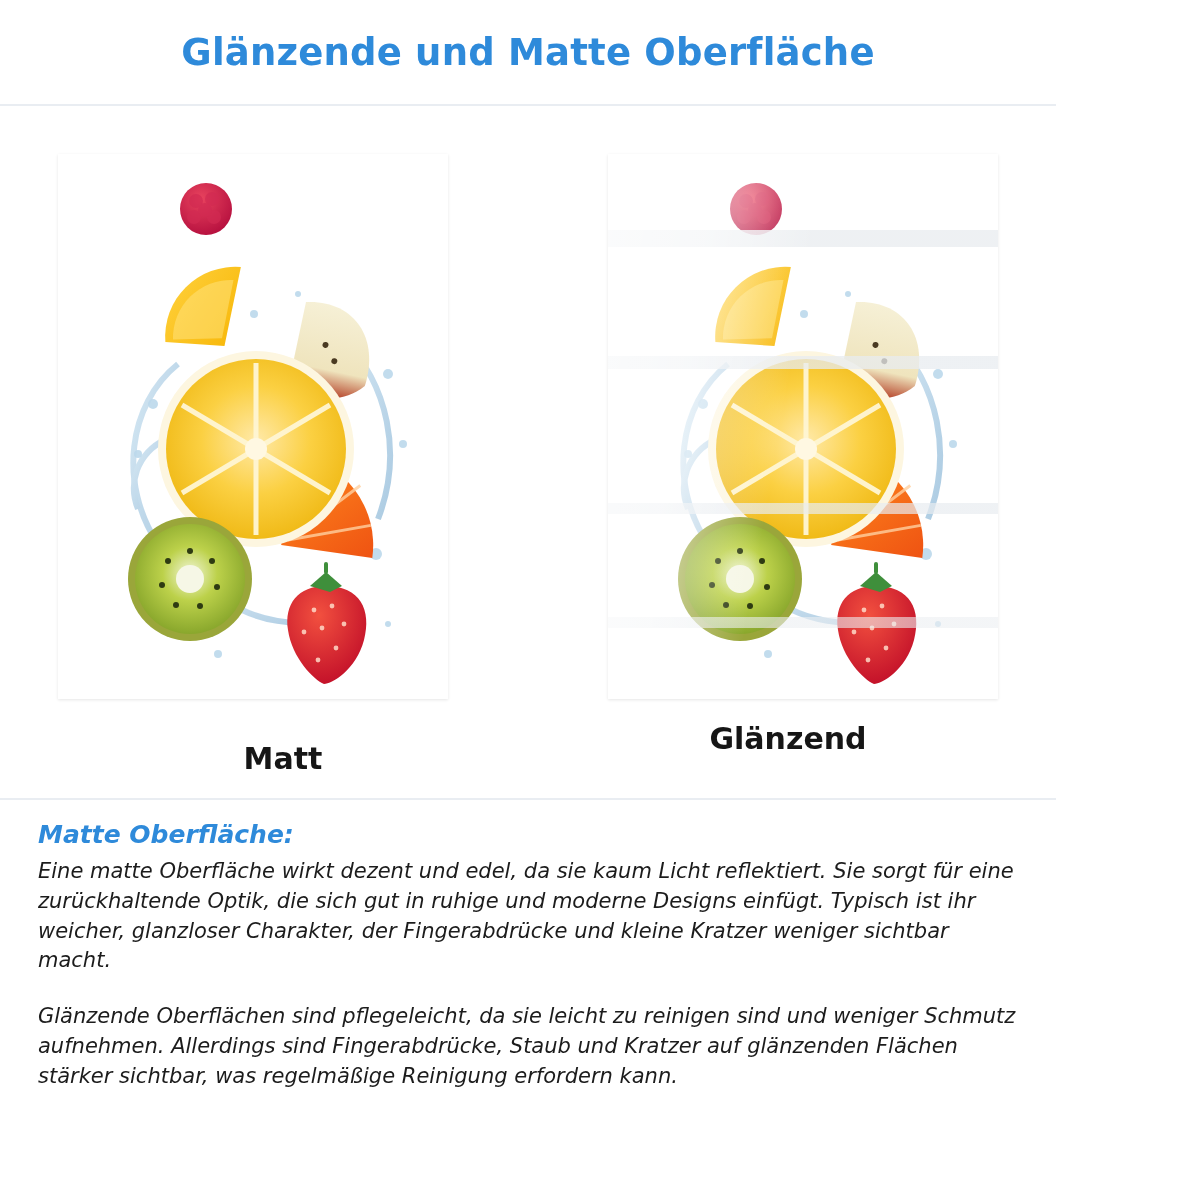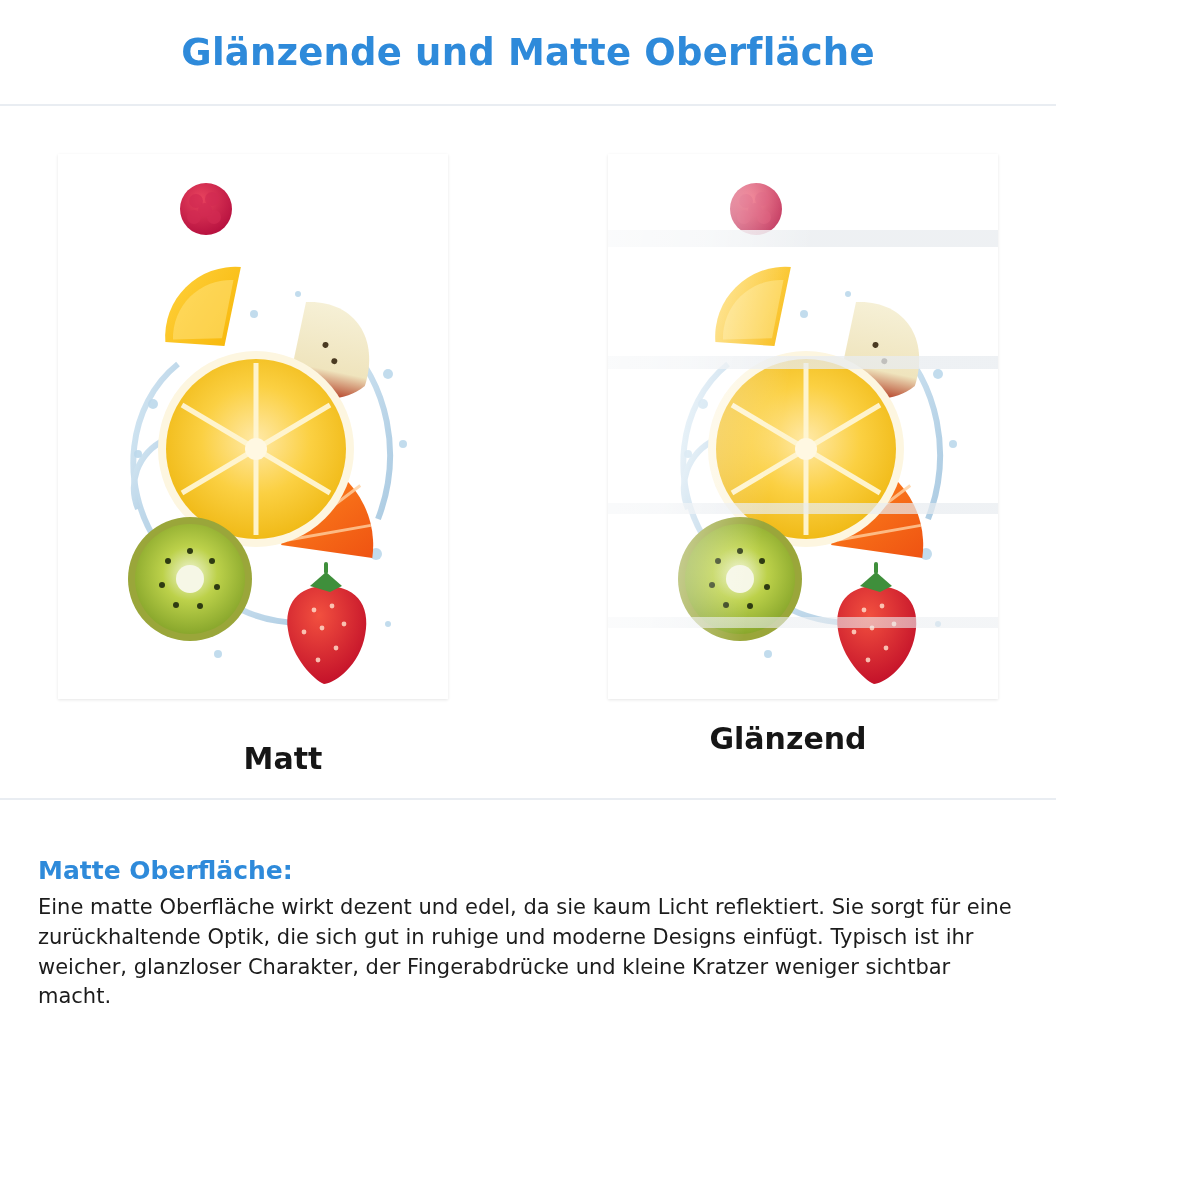--- a/index.html
+++ b/index.html
@@ -103,22 +103,23 @@
     left: -6%;
     top: -4%;
     width: 62%;
     height: 108%;
     pointer-events: none;
     background: linear-gradient(100deg, rgba(255,255,255,0.82) 0%, rgba(255,255,255,0.55) 42%, rgba(255,255,255,0) 72%);
   }
 
   
   .text-section {
-    padding: 56px 38px 0 38px;
+    padding: 20px 38px 0 38px;
     box-sizing: border-box;
+    font-style: italic;
   }
   .sub-head {
     color: #2e8ada;
     font-size: 25px;
     font-weight: bold;
     margin: 0 0 8px 0;
   }
   .body-copy {
     color: #1c1c1c;
     font-size: 21px;
@@ -389,15 +390,16 @@
         <div class="gloss-corner"></div>
       </div>
       <div class="panel-caption">Glänzend</div>
     </div>
 
   </div>
 
   <div class="text-section">
     <h3 class="sub-head">Matte Oberfläche:</h3>
     <p class="body-copy">Eine matte Oberfläche wirkt dezent und edel, da sie kaum Licht reflektiert. Sie sorgt für eine zurückhaltende Optik, die sich gut in ruhige und moderne Designs einfügt. Typisch ist ihr weicher, glanzloser Charakter, der Fingerabdrücke und kleine Kratzer weniger sichtbar macht.</p>
+    <p class="body-copy last">Glänzende Oberflächen sind pflegeleicht, da sie leicht zu reinigen sind und weniger Schmutz aufnehmen. Allerdings sind Fingerabdrücke, Staub und Kratzer auf glänzenden Flächen stärker sichtbar, was regelmäßige Reinigung erfordern kann.</p>
   </div>
 
 </div>
 
 </body></html>

